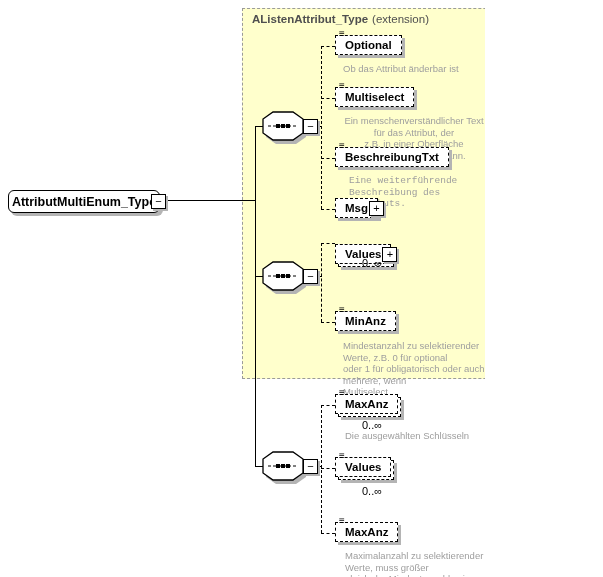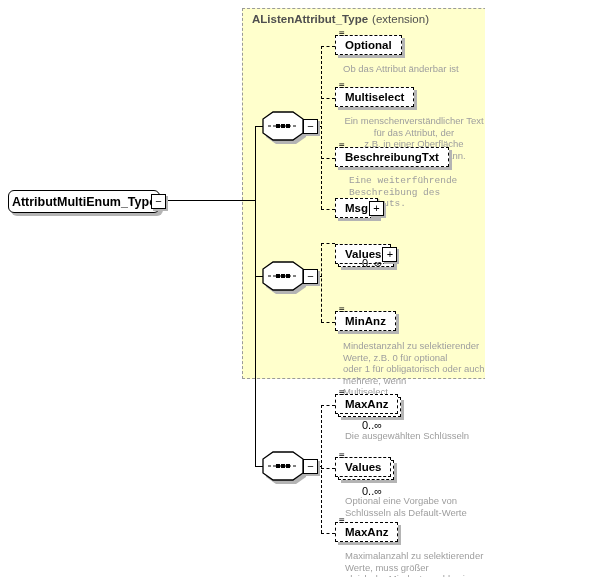--- a/index.html
+++ b/index.html
@@ -157,21 +157,20 @@
     <div class="box"><span class="doc-icon">≡</span><span>MaxAnz</span></div>
   </div>
   <div class="mult" style="left:362px;top:419px;">0..∞</div>
   <div class="anno" style="left:345px;top:430px;">Die ausgewählten Schlüsseln</div>
 
   <div class="el multiple" style="left:335px;top:457px;">
     <div class="stack"></div>
     <div class="box"><span class="doc-icon">≡</span><span>Values</span></div>
   </div>
   <div class="mult" style="left:362px;top:485px;">0..∞</div>
-  <div class="anno" style="left:345px;top:495px;">Optional eine Vorgabe von Schlüsseln als Default-Werte</div>
 
   <div class="el" style="left:335px;top:522px;">
     <div class="box"><span class="doc-icon">≡</span><span>MaxAnz</span></div>
   </div>
   <div class="anno" style="left:345px;top:550px;">Maximalanzahl zu selektierender Werte, muss größer
 gleich der Mindestanzahl sein.</div>
 
 </div>
 
 </body></html>

